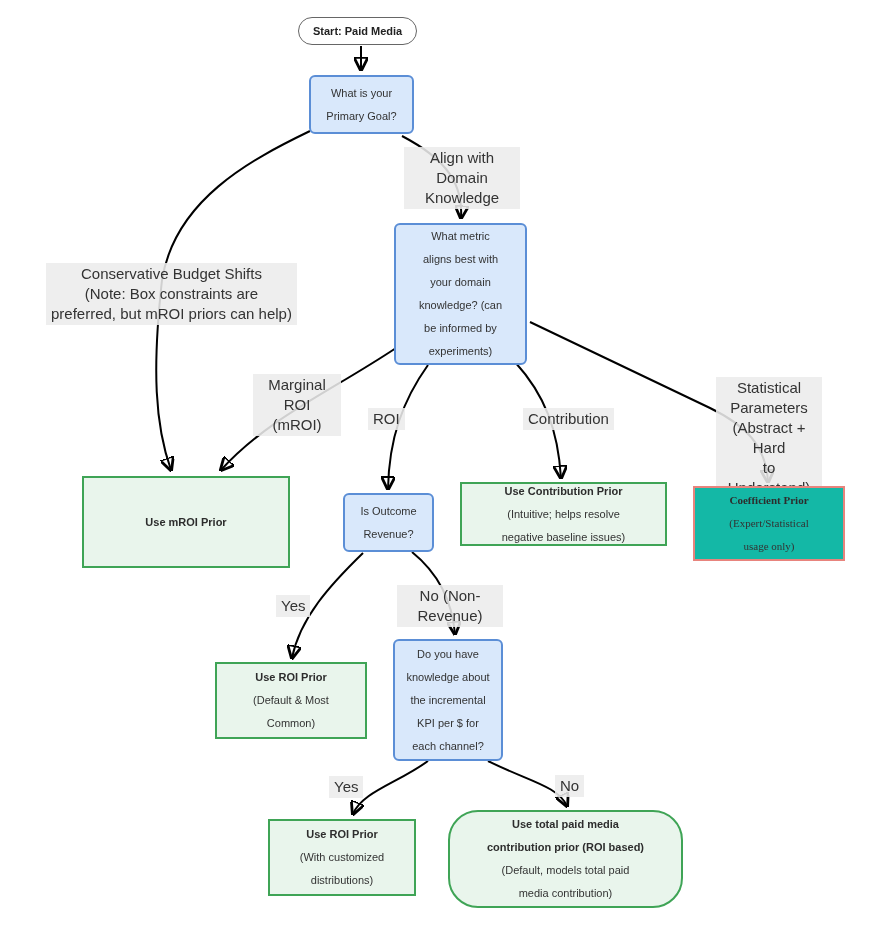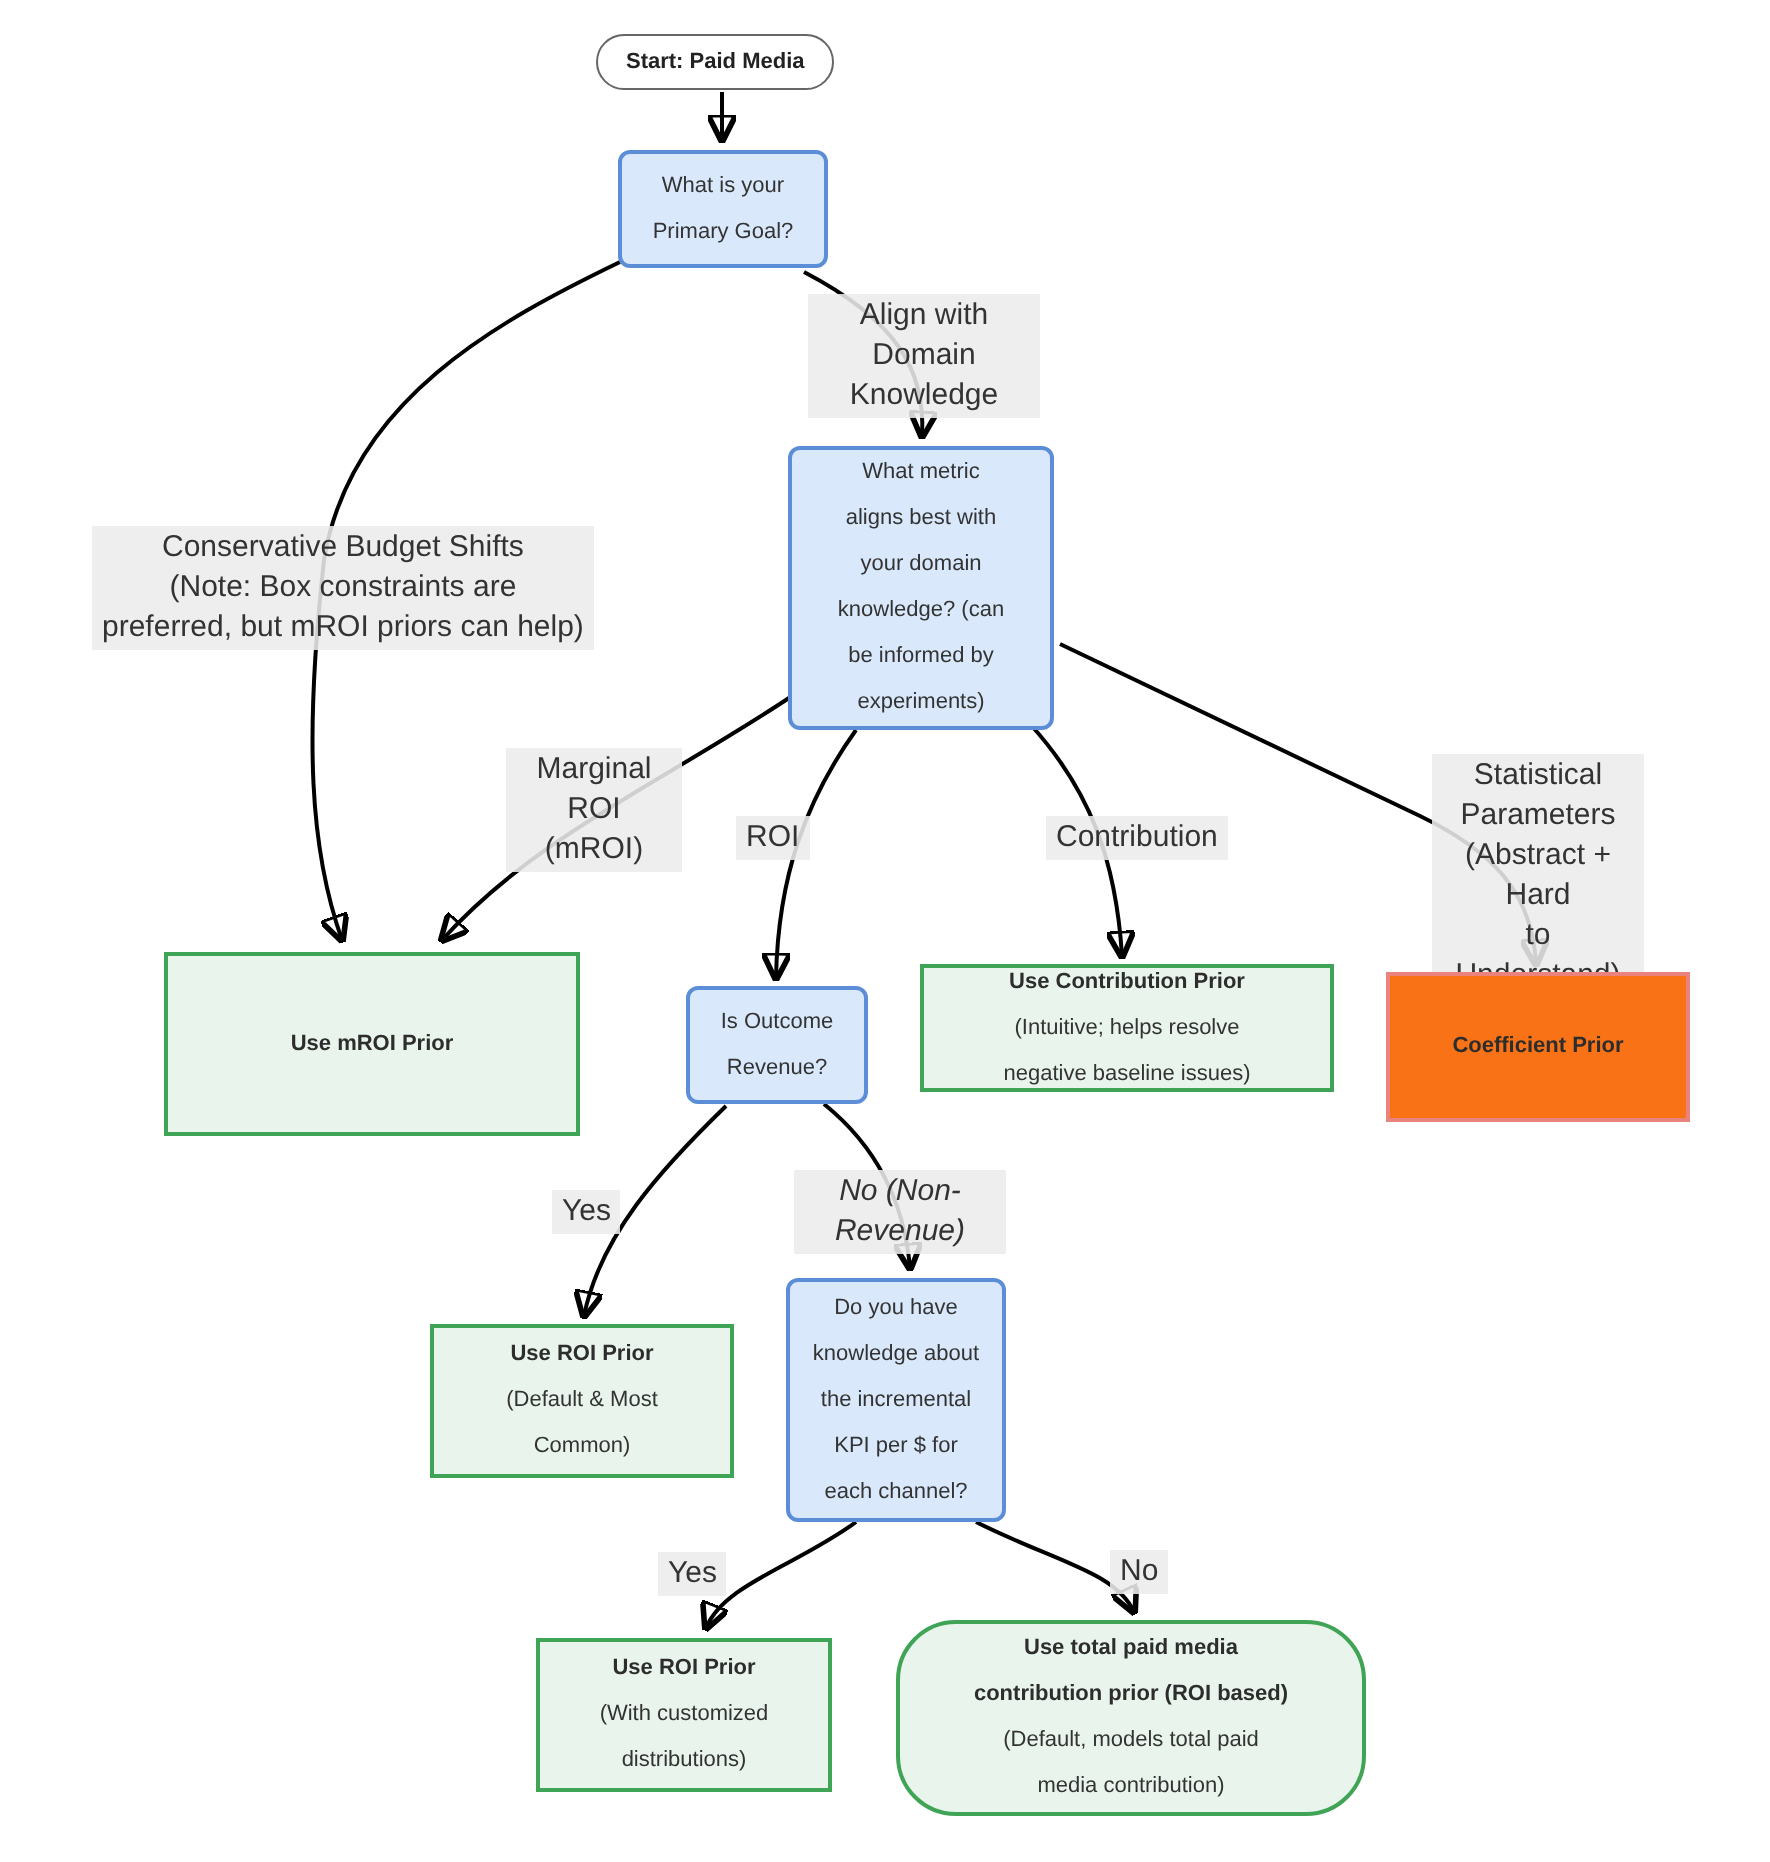--- a/index.html
+++ b/index.html
@@ -54,23 +54,24 @@
     border: 2px solid #5b8ed6;
     border-radius: 6px;
     padding: 4px;
   }
   .node.action {
     background: #e9f5ec;
     border: 2px solid #3fa456;
     padding: 4px;
   }
   .node.warning {
-    background: #f97316;
+    background: #14b8a6;
     border: 2px solid #e8847d;
     padding: 12px;
+    font-family: Liberation Serif, serif;
   }
   .node-title {
     font-weight: bold;
     color: #2d2d2d;
     white-space: pre-line;
   }
   .node-sub {
     white-space: pre-line;
   }
   .edge-label {
@@ -118,21 +119,21 @@
 Knowledge</div>
   <div class="edge-label" style="left:253px;top:374px;width:78px;">Marginal ROI
 (mROI)</div>
   <div class="edge-label" style="left:368px;top:408px;">ROI</div>
   <div class="edge-label" style="left:523px;top:408px;">Contribution</div>
   <div class="edge-label" style="left:716px;top:377px;width:96px;">Statistical
 Parameters
 (Abstract + Hard
 to Understand)</div>
   <div class="edge-label" style="left:276px;top:595px;">Yes</div>
-  <div class="edge-label" style="left:397px;top:585px;width:96px;font-style:italic;">No (Non-
+  <div class="edge-label" style="left:397px;top:585px;width:96px;">No (Non-
 Revenue)</div>
   <div class="edge-label" style="left:329px;top:776px;">Yes</div>
   <div class="edge-label" style="left:555px;top:775px;">No</div>
 
   <div class="node start" style="left:298px;top:17px;height:28px;">
     <span>Start: Paid Media</span>
   </div>
 
   <div class="node question" style="left:309px;top:75px;width:105px;height:59px;">
     <span class="node-sub">What is your
@@ -166,20 +167,22 @@
   </div>
 
   <div class="node action" style="left:460px;top:482px;width:207px;height:64px;">
     <span class="node-title">Use Contribution Prior</span>
     <span class="node-sub">(Intuitive; helps resolve
 negative baseline issues)</span>
   </div>
 
   <div class="node warning" style="left:693px;top:486px;width:152px;height:75px;">
     <span class="node-title">Coefficient Prior</span>
+    <span class="node-sub">(Expert/Statistical
+usage only)</span>
   </div>
 
   <div class="node action" style="left:215px;top:662px;width:152px;height:77px;">
     <span class="node-title">Use ROI Prior</span>
     <span class="node-sub">(Default &amp; Most
 Common)</span>
   </div>
 
   <div class="node action" style="left:268px;top:819px;width:148px;height:77px;">
     <span class="node-title">Use ROI Prior</span>

